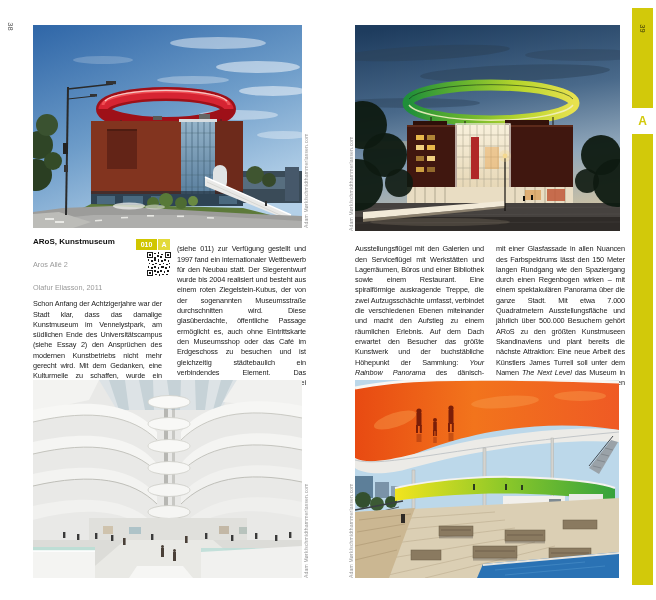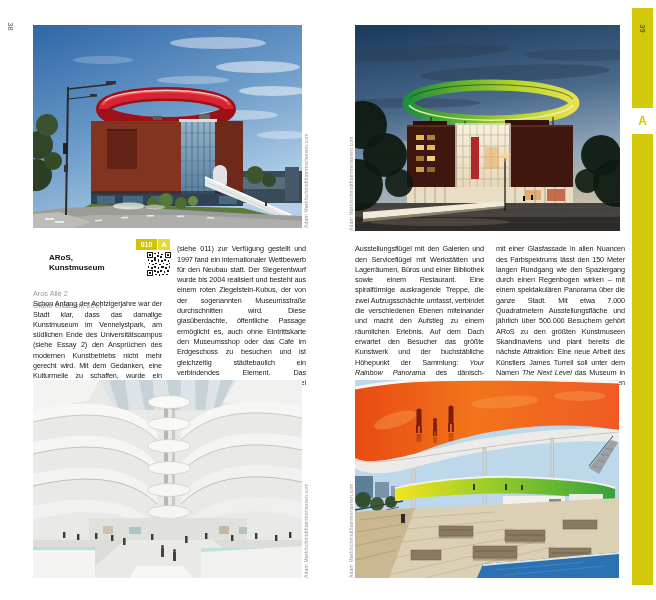--- a/index.html
+++ b/index.html
@@ -10,22 +10,22 @@
   .vtext{position:absolute;writing-mode:vertical-rl;transform:rotate(180deg);
          font-size:5px;color:#9a9a9a;letter-spacing:.2px;text-align:left;line-height:9px;}
   .pageno{position:absolute;font-size:7.5px;color:#555;transform:rotate(90deg);transform-origin:center;}
   .sidebar{position:absolute;left:632px;top:8px;width:21px;height:577px;background:#d2c90a;}
   .sidebar .sideno{position:absolute;top:16px;left:0;width:21px;text-align:center;
          font-size:7.5px;color:#3e3c08;transform:rotate(90deg);}
   .sidebar .tab{position:absolute;left:0;top:100px;width:21px;height:26px;background:#ffffff;
          display:flex;align-items:center;justify-content:center;}
   .sidebar .tab span{color:#d2c90a;font-weight:bold;font-size:12px;}
   .title-block{position:absolute;left:33px;top:237px;width:100px;}
-  .title-block h3{margin:16px;font-size:8px;line-height:10px;color:#111;font-weight:bold;}
-  .title-block .meta{font-size:7.3px;line-height:9.6px;color:#9a9a9a;margin-top:2px;}
+  .title-block h3{margin:0;font-size:8px;line-height:10px;color:#111;font-weight:bold;}
+  .title-block .meta{font-size:7.3px;line-height:9.6px;color:#9a9a9a;margin-top:13px;}
   .badge{position:absolute;left:136px;top:239px;height:11px;display:flex;}
   .badge .num{width:21px;background:#d0c600;color:#fff;font-weight:bold;font-size:7px;
          display:flex;align-items:center;justify-content:center;}
   .badge .gap{width:1px;background:#fff;}
   .badge .ltr{width:12px;background:#e3da3a;color:#fff;font-weight:bold;font-size:7px;
          display:flex;align-items:center;justify-content:center;}
   .qr{position:absolute;left:147px;top:252px;width:24px;height:25px;}
   .body-col{position:absolute;width:129px;font-size:7.3px;line-height:10.3px;color:#222;
          text-align:justify;letter-spacing:-0.12px;}
   .body-col i{font-style:italic;}

